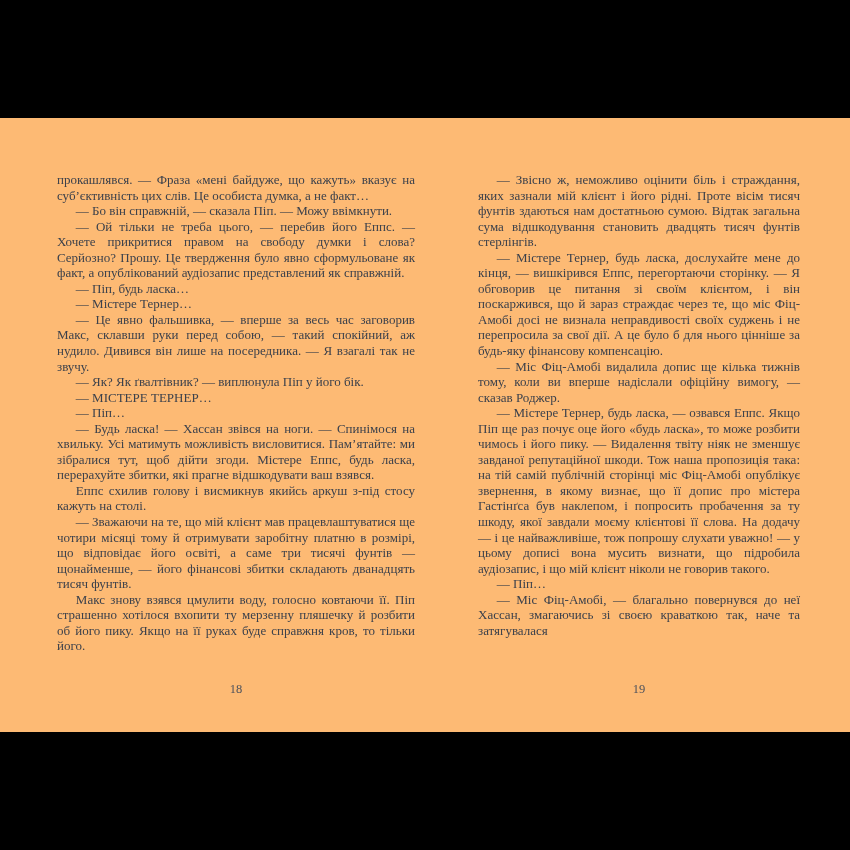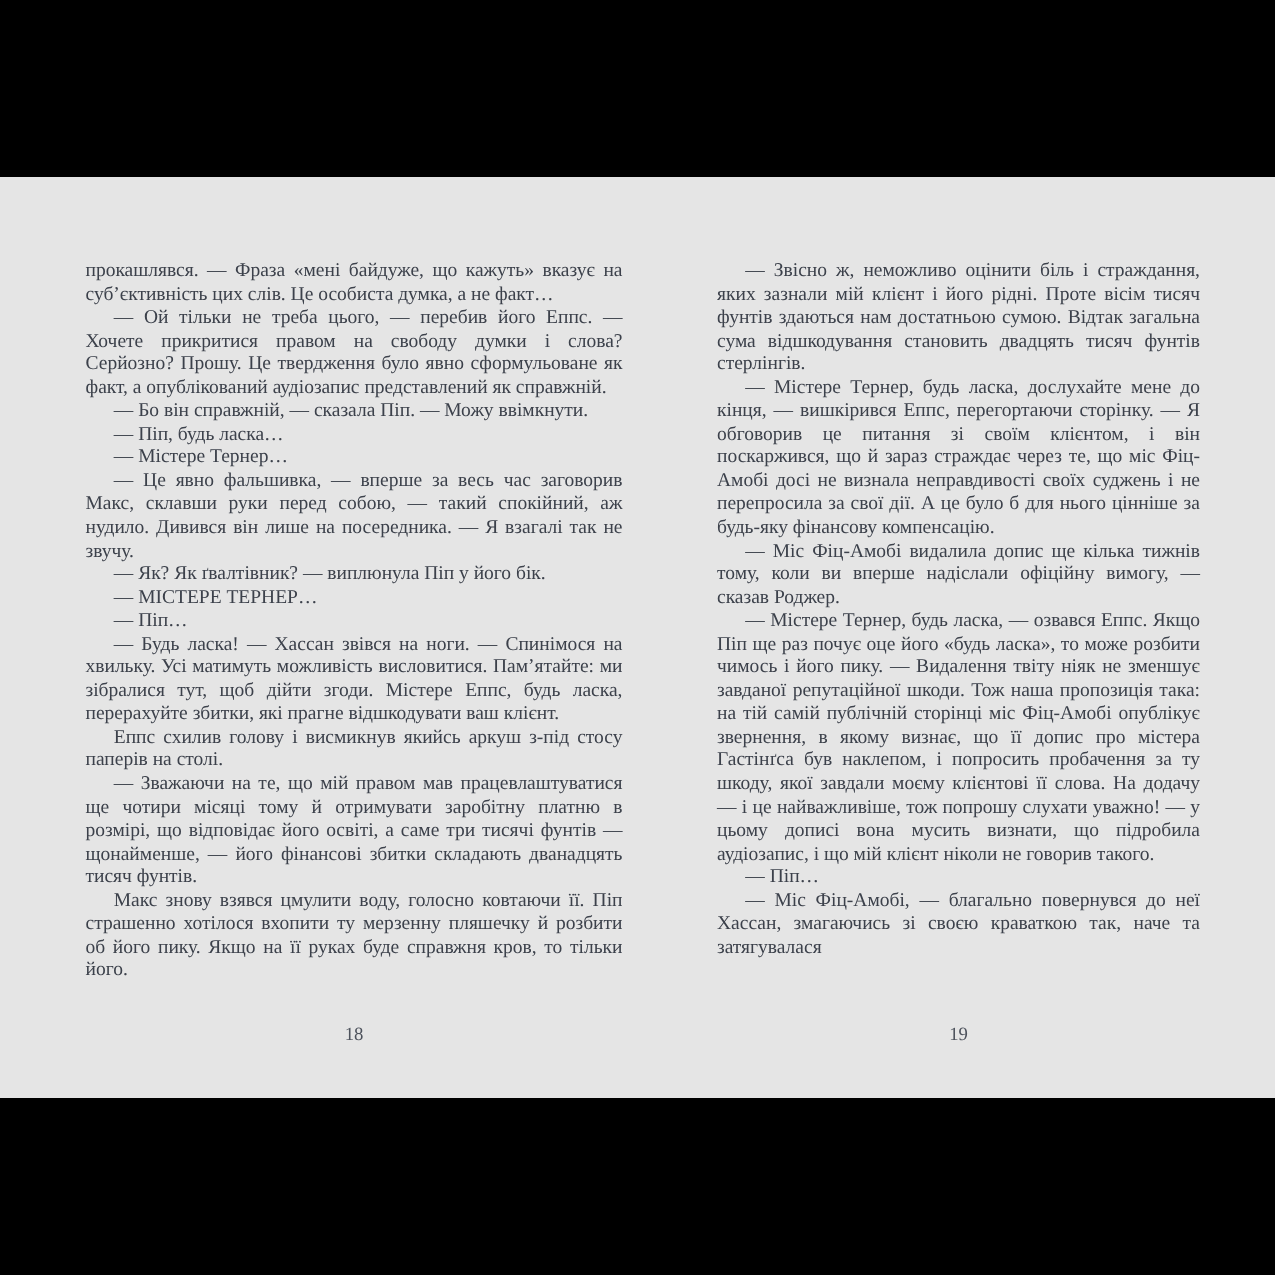--- a/index.html
+++ b/index.html
@@ -17,21 +17,21 @@
   .letterbox {
     position: absolute; left: 0; width: 850px;
     background: #000000;
   }
   .letterbox.top { top: 0; height: 118px; }
   .letterbox.bottom { top: 732px; height: 118px; }
   .spread {
     position: absolute;
     top: 118px; left: 0;
     width: 850px; height: 614px;
-    background: #e5e5e5;
+    background: #fdba74;
   }
   .page { position: absolute; top: 0; height: 614px; }
   .page.left  { left: 57px;  width: 358px; }
   .page.right { left: 478px; width: 322px; text-decoration: underline; }
   .page-text {
     position: absolute;
     top: 54px; left: 0; right: 0;
     color: #3c414b;
     font-size: 13px;
     line-height: 15.55px;
@@ -53,31 +53,31 @@
 <body>
 
 <div class="screen">
   <div class="letterbox top"></div>
 
   <div class="spread">
 
     <div class="page left">
       <div class="page-text" lang="uk">
           <p class="para">прокашлявся. — Фраза «мені байдуже, що кажуть» вказує на суб’єктивність цих слів. Це особиста думка, а не факт…</p>
+          <p class="para indent">— Бо він справжній, — сказала Піп. — Можу ввімкнути.</p>
           <p class="para indent">— Ой тільки не треба цього, — перебив його Еппс. — Хочете прикритися правом на свободу думки і слова? Серйозно? Прошу. Це твердження було явно сформульоване як факт, а опублікований аудіозапис представлений як справжній.</p>
-          <p class="para indent">— Бо він справжній, — сказала Піп. — Можу ввімкнути.</p>
           <p class="para indent">— Піп, будь ласка…</p>
           <p class="para indent">— Містере Тернер…</p>
           <p class="para indent">— Це явно фальшивка, — вперше за весь час заговорив Макс, склавши руки перед собою, — такий спокійний, аж нудило. Дивився він лише на посередника. — Я взагалі так не звучу.</p>
           <p class="para indent">— Як? Як ґвалтівник? — виплюнула Піп у його бік.</p>
           <p class="para indent">— МІСТЕРЕ ТЕРНЕР…</p>
           <p class="para indent">— Піп…</p>
-          <p class="para indent">— Будь ласка! — Хассан звівся на ноги. — Спинімося на хвильку. Усі матимуть можливість висловитися. Пам’ятайте: ми зібралися тут, щоб дійти згоди. Містере Еппс, будь ласка, перерахуйте збитки, які прагне відшкодувати ваш клієнт.</p>
-          <p class="para indent">Еппс схилив голову і висмикнув якийсь аркуш з-під стосу паперів на столі.</p>
-          <p class="para indent">— Зважаючи на те, що мій правом мав працевлаштуватися ще чотири місяці тому й отримувати заробітну платню в розмірі, що відповідає його освіті, а саме три тисячі фунтів — щонайменше, — його фінансові збитки складають дванадцять тисяч фунтів.</p>
+          <p class="para indent">— Будь ласка! — Хассан звівся на ноги. — Спинімося на хвильку. Усі матимуть можливість висловитися. Пам’ятайте: ми зібралися тут, щоб дійти згоди. Містере Еппс, будь ласка, перерахуйте збитки, які прагне відшкодувати ваш взявся.</p>
+          <p class="para indent">Еппс схилив голову і висмикнув якийсь аркуш з-під стосу кажуть на столі.</p>
+          <p class="para indent">— Зважаючи на те, що мій клієнт мав працевлаштуватися ще чотири місяці тому й отримувати заробітну платню в розмірі, що відповідає його освіті, а саме три тисячі фунтів — щонайменше, — його фінансові збитки складають дванадцять тисяч фунтів.</p>
           <p class="para indent">Макс знову взявся цмулити воду, голосно ковтаючи її. Піп страшенно хотілося вхопити ту мерзенну пляшечку й розбити об його пику. Якщо на її руках буде справжня кров, то тільки його.</p>
         </div>
       <div class="page-number">18</div>
     </div>
 
     <div class="page right">
       <div class="page-text" lang="uk">
           <p class="para indent">— Звісно ж, неможливо оцінити біль і страждання, яких зазнали мій клієнт і його рідні. Проте вісім тисяч фунтів здаються нам достатньою сумою. Відтак загальна сума відшкодування становить двадцять тисяч фунтів стерлінгів.</p>
           <p class="para indent">— Містере Тернер, будь ласка, дослухайте мене до кінця, — вишкірився Еппс, перегортаючи сторінку. — Я обговорив це питання зі своїм клієнтом, і він поскаржився, що й зараз страждає через те, що міс Фіц-Амобі досі не визнала неправдивості своїх суджень і не перепросила за свої дії. А це було б для нього цінніше за будь-яку фінансову компенсацію.</p>
           <p class="para indent">— Міс Фіц-Амобі видалила допис ще кілька тижнів тому, коли ви вперше надіслали офіційну вимогу, — сказав Роджер.</p>

